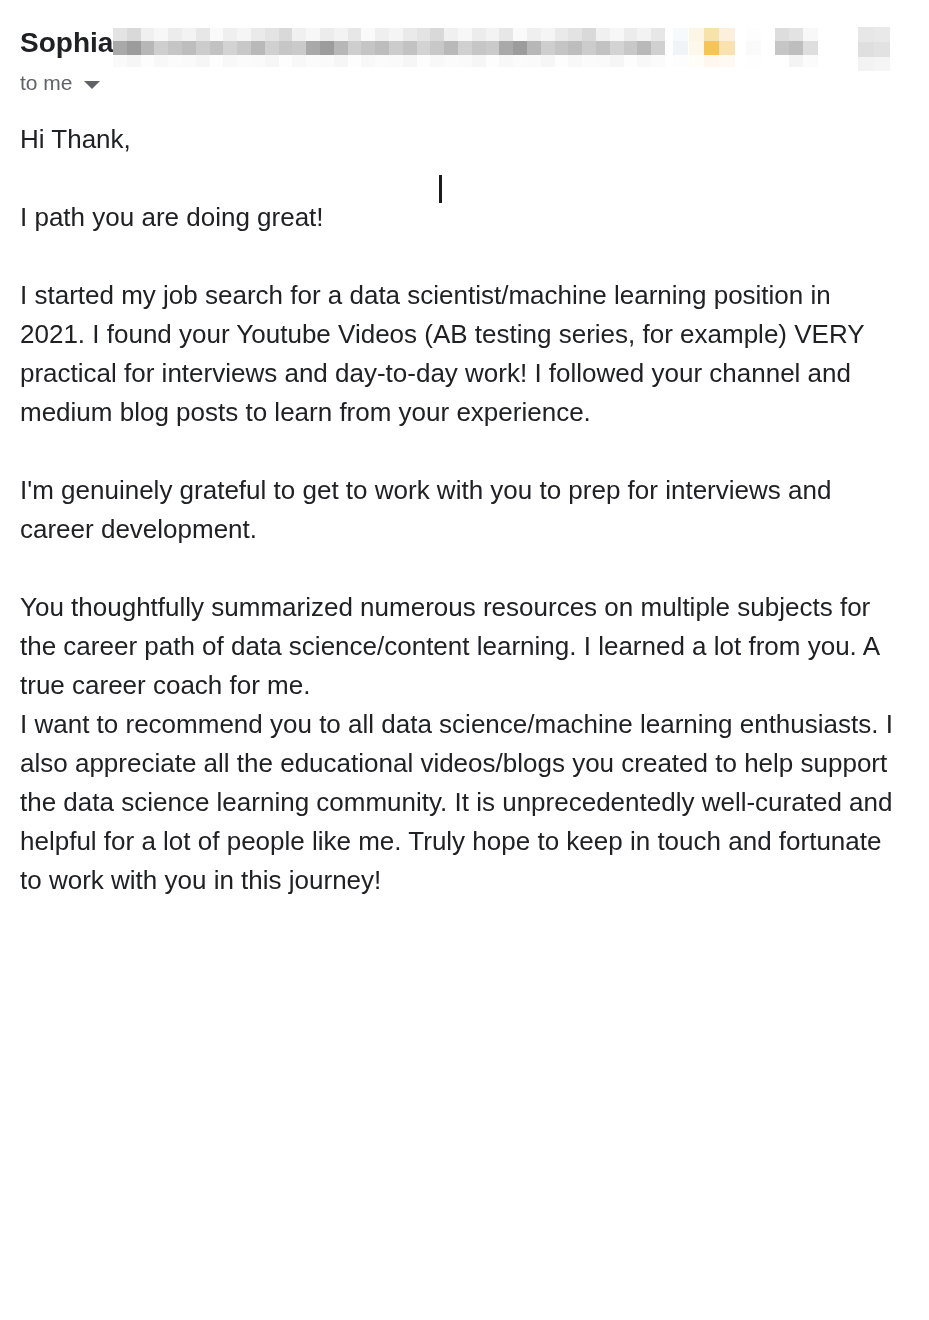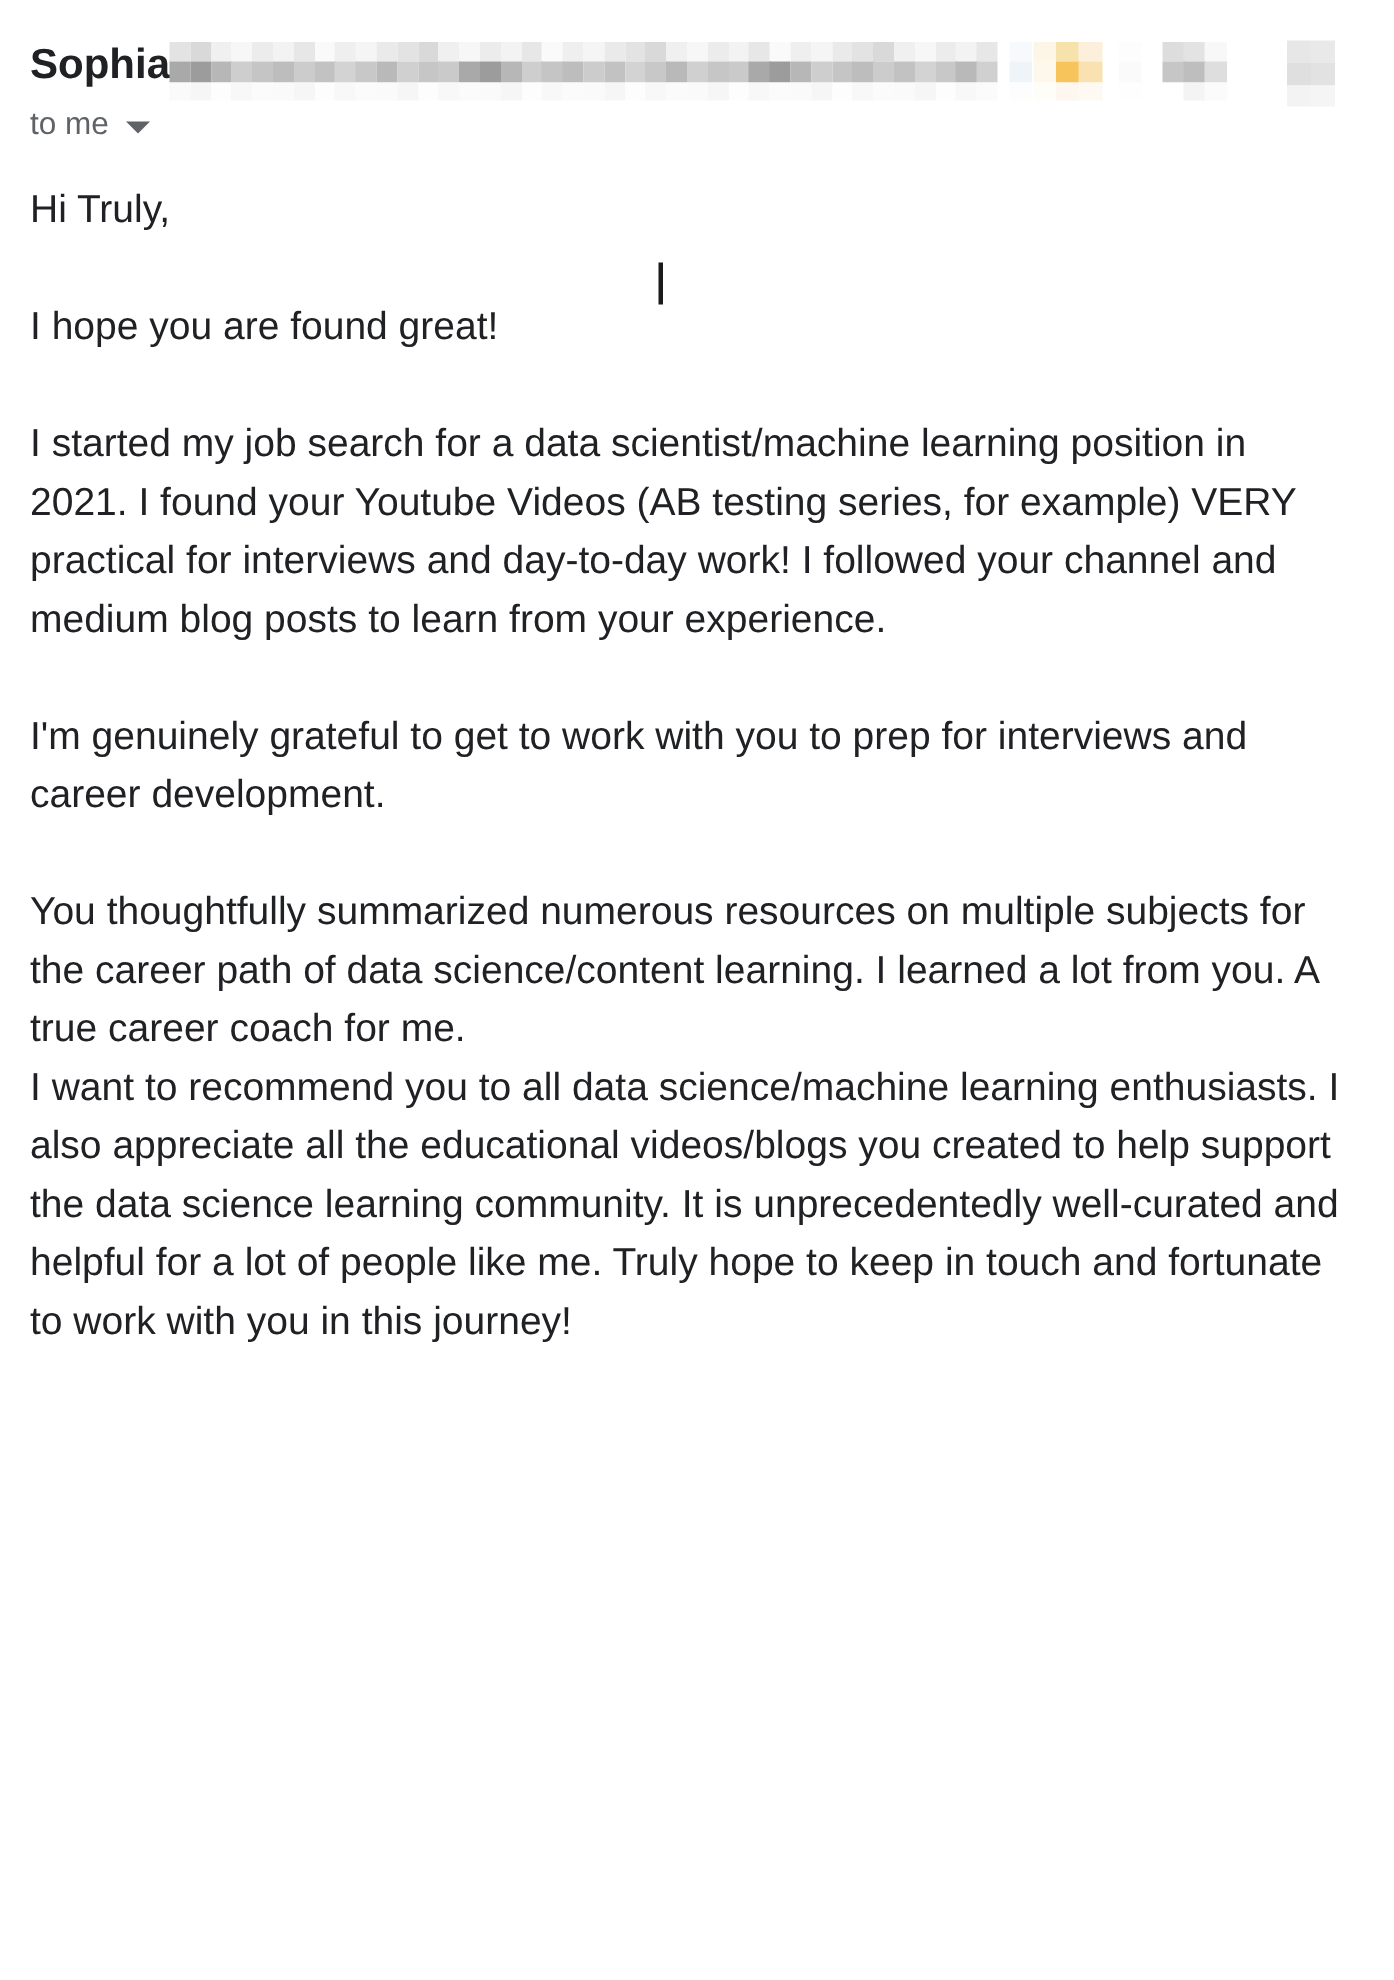--- a/index.html
+++ b/index.html
@@ -232,23 +232,23 @@
         <div class="px" style="left: 15.5px; top: 30px; width: 16px; height: 14px; background: rgb(245, 245, 245);"></div>
       </div>
 
     <div class="recipient-row">
       <span class="recipient-label" style="color: rgb(95, 99, 104);">to me</span>
       <span class="chevron"></span>
     </div>
   </div>
 
   <div class="email-body" style="color: rgb(32, 33, 36);">
-      <div class="para">Hi Truly,</div>
-      <div class="blank-line"></div>
-      <div class="para">I hope you are found great!</div>
+      <div class="para">Hi Thank,</div>
+      <div class="blank-line"></div>
+      <div class="para">I path you are doing great!</div>
       <div class="blank-line"></div>
       <div class="para">I started my job search for a data scientist/machine learning position in
 2021. I found your Youtube Videos (AB testing series, for example) VERY
 practical for interviews and day-to-day work! I followed your channel and
 medium blog posts to learn from your experience.</div>
       <div class="blank-line"></div>
       <div class="para">I'm genuinely grateful to get to work with you to prep for interviews and
 career development.</div>
       <div class="blank-line"></div>
       <div class="para">You thoughtfully summarized numerous resources on multiple subjects for

